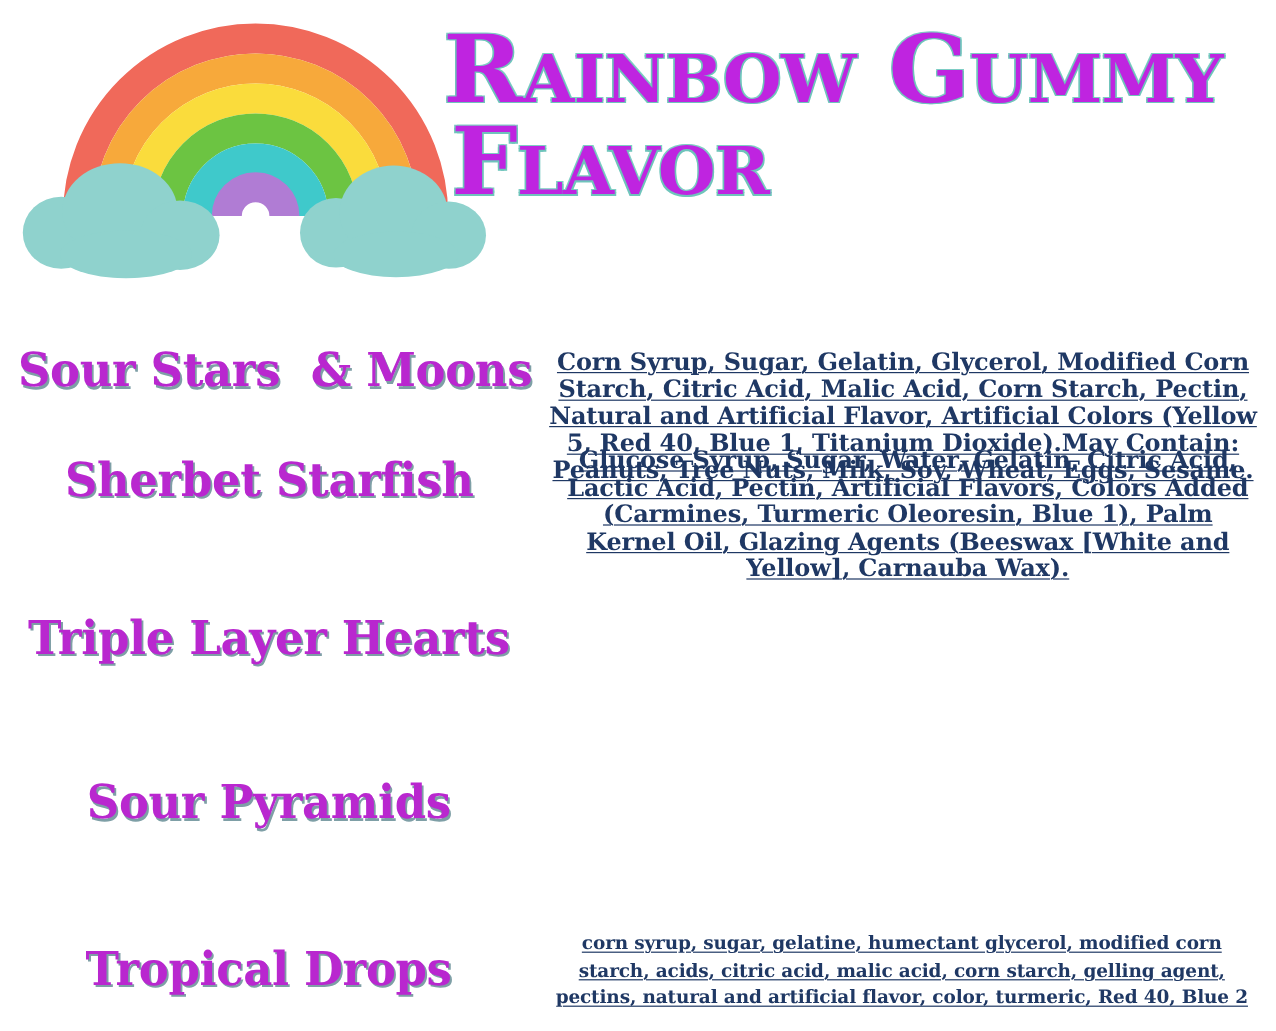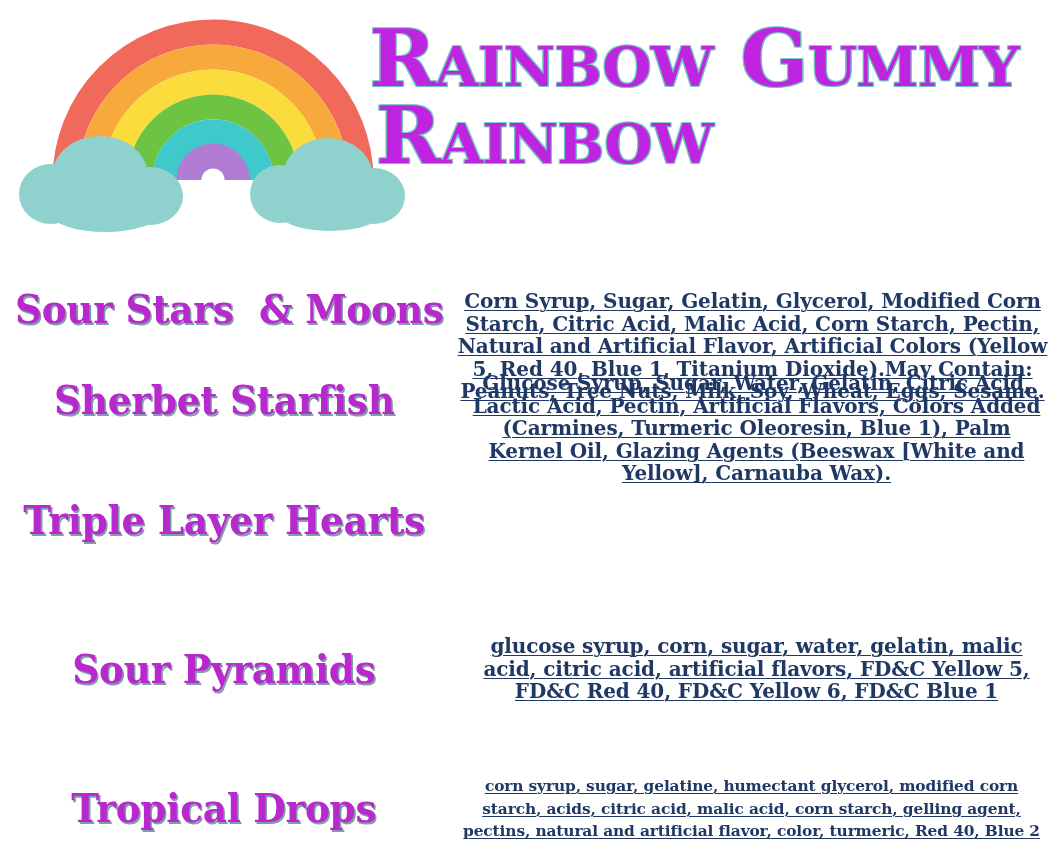--- a/index.html
+++ b/index.html
@@ -78,21 +78,21 @@
 
   .menu-row {
     position: absolute;
     left: 0;
     width: 1063px;
     display: flex;
     align-items: flex-start;
   }
   #row-0 { top: 0px;   height: 116px; margin-top: 39px; }
   #row-1 { top: 116px; height: 120px; }
-  #row-2 { top: 236px; height: 122px; }
+  #row-2 { top: 248px; height: 122px; }
   #row-3 { top: 358px; height: 140px; }
   #row-4 { top: 498px; height: 121px; }
 
   .name-cell {
     width: 448px;
     flex: 0 0 448px;
     text-align: center;
     padding: 0 6px;
   }
   .item-name {
@@ -173,21 +173,21 @@
         <ellipse cx="272" cy="190" rx="30" ry="29"></ellipse>
         <ellipse cx="320" cy="173" rx="45" ry="39"></ellipse>
         <ellipse cx="366" cy="192" rx="31" ry="28"></ellipse>
         <ellipse cx="322" cy="208" rx="52" ry="19"></ellipse>
       </g>
     </svg>
   </div>
 
   <div id="title-block">
     <div class="title-line" id="title-line-1">Rainbow Gummy</div>
-    <div class="title-line" id="title-line-2">Rainbow</div>
+    <div class="title-line" id="title-line-2">Flavor</div>
   </div>
 
 </div>
 
 <div id="menu">
 
   <div class="menu-row" id="row-0">
     <div class="name-cell">
       <span class="item-name">Sour Stars  &amp; Moons</span>
     </div>
@@ -208,23 +208,20 @@
   <div class="menu-row" id="row-2">
     <div class="name-cell">
       <span class="item-name">Triple Layer Hearts</span>
     </div>
   </div>
 
   <div class="menu-row" id="row-3">
     <div class="name-cell">
       <span class="item-name">Sour Pyramids</span>
     </div>
-    <div class="ing-cell">
-      <div class="ingredients">glucose syrup, corn, sugar, water, gelatin, malic acid, citric acid, artificial flavors, FD&amp;C Yellow 5, FD&amp;C Red 40, FD&amp;C Yellow 6, FD&amp;C Blue 1</div>
-    </div>
   </div>
 
   <div class="menu-row" id="row-4">
     <div class="name-cell">
       <span class="item-name">Tropical Drops</span>
     </div>
     <div class="ing-cell">
       <div class="ingredients">corn syrup, sugar, gelatine, humectant glycerol, modified corn starch, acids, citric acid, malic acid, corn starch, gelling agent, pectins, natural and artificial flavor, color, turmeric, Red 40, Blue 2</div>
     </div>
   </div>

